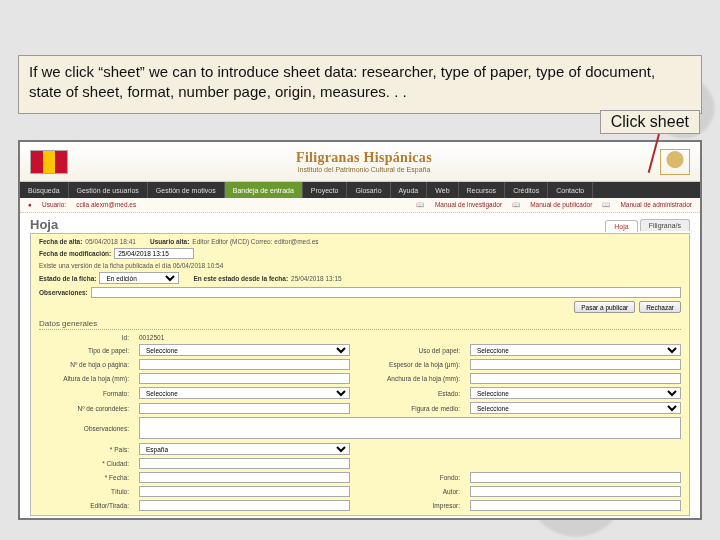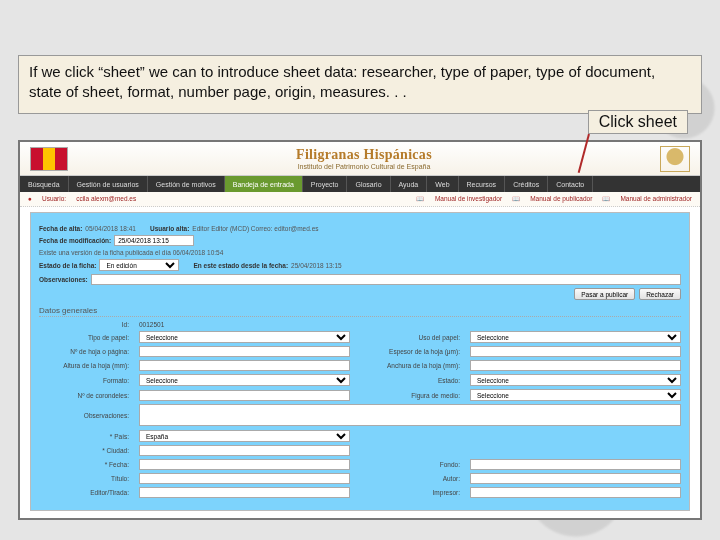--- a/index.html
+++ b/index.html
@@ -26,25 +26,25 @@
     padding: 6px 10px 10px 10px;
     font-size: 15px;
     line-height: 1.35;
     z-index: 2;
     color: #111;
     margin-top: 45px;
   }
 
   .callout-container {
     position: absolute;
-    top: 110px; right: 32px;
+    top: 110px; right: 20px;
     z-index: 4;
     display: flex;
     flex-direction: column;
-    align-items: flex-start;
+    align-items: flex-end;
   }
   .callout-label {
     background: #f5efe0;
     border: 1px solid #999;
     padding: 2px 10px;
     font-size: 16px;
     color: #111;
   }
   .callout-line {
     width: 2px;
@@ -62,21 +62,21 @@
     border: 2px solid #777;
     z-index: 3;
     overflow: hidden;
     font-size: 7px;
     color: #444;
   }
 
   .app-header {
     display: flex;
     align-items: center;
-    height: 34px;
+    height: 40px;
     background: linear-gradient(#fff,#f7f2e8);
     border-bottom: 1px solid #ccc;
     padding: 0 10px;
     gap: 8px;
   }
   .logo-gov {
     width: 38px; height: 24px;
     background: linear-gradient(90deg,#c8102e 0 33%, #ffc400 33% 66%, #c8102e 66%);
     border: 1px solid #aaa;
   }
@@ -138,23 +138,23 @@
     border: 1px solid #bbb;
     border-bottom: none;
     border-radius: 3px 3px 0 0;
     background: #eee;
     cursor: pointer;
   }
   .ptab.active { background: #fff; color: #a33; position: relative; top: 1px; }
 
   .panel {
     border: 1px solid #bbb;
-    padding: 12px 8px;
+    padding: 4px 8px;
     margin-top: 1px;
-    background: #7dd3fc;
+    background: #fef9c3;
   }
 
   .meta-row { display: flex; gap: 14px; flex-wrap: wrap; margin-bottom: 3px; font-size: 6.5px; color: #555;}
   .meta-row b { color: #333; }
   .meta-row .field { display: flex; gap: 3px; align-items: center; }
   .mini-input {
     height: 11px; font-size: 6.5px; border: 1px solid #aaa; padding: 0 3px; background: #fff;
   }
   .mini-select {
     height: 12px; font-size: 6.5px; border: 1px solid #aaa; background: #fff; padding: 0 2px;
@@ -234,20 +234,27 @@
     <span class="sep"></span>
     <span class="ico">📖</span>
     <span>Manual de investigador</span>
     <span class="ico">📖</span>
     <span>Manual de publicador</span>
     <span class="ico">📖</span>
     <span>Manual de administrador</span>
   </div>
 
   <div class="page">
+    <div class="page-head">
+      <div class="page-title">Hoja</div>
+      <div class="page-tabs">
+        <div class="ptab active">Hoja</div>
+        <div class="ptab">Filigrana/s</div>
+      </div>
+    </div>
 
     <div class="panel">
 
       <div class="meta-row">
         <span class="field">
             <b>Fecha de alta:</b>
             <span>05/04/2018 18:41</span>
           </span>
         <span class="field">
             <b>Usuario alta:</b>

